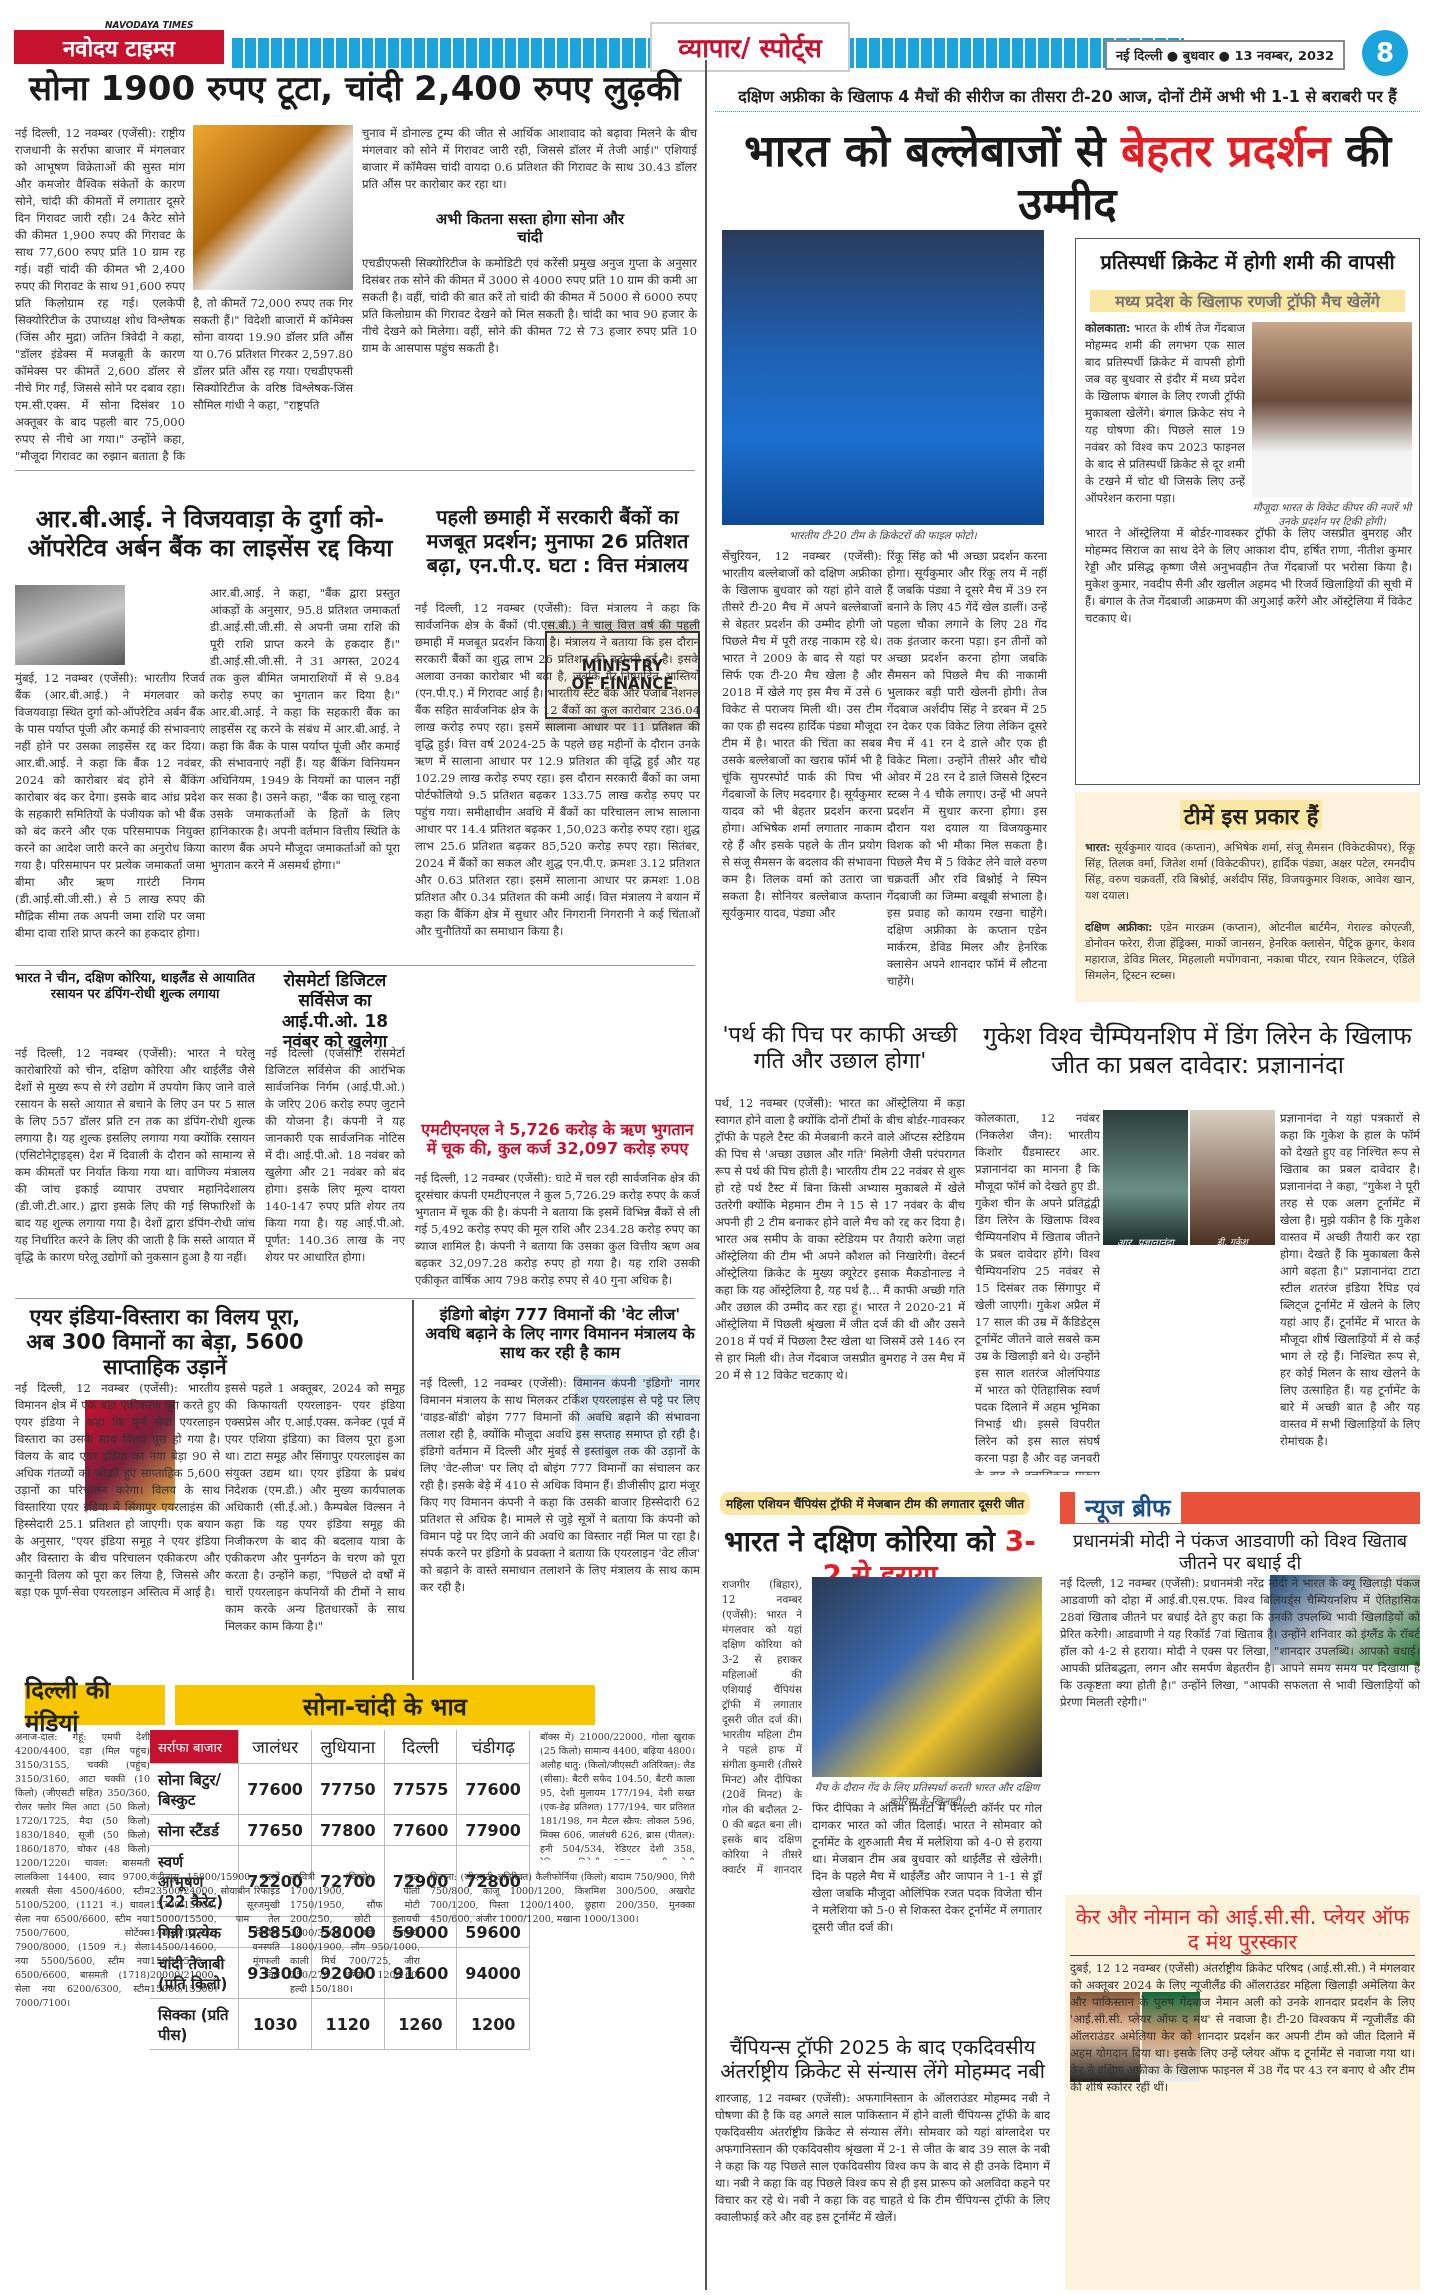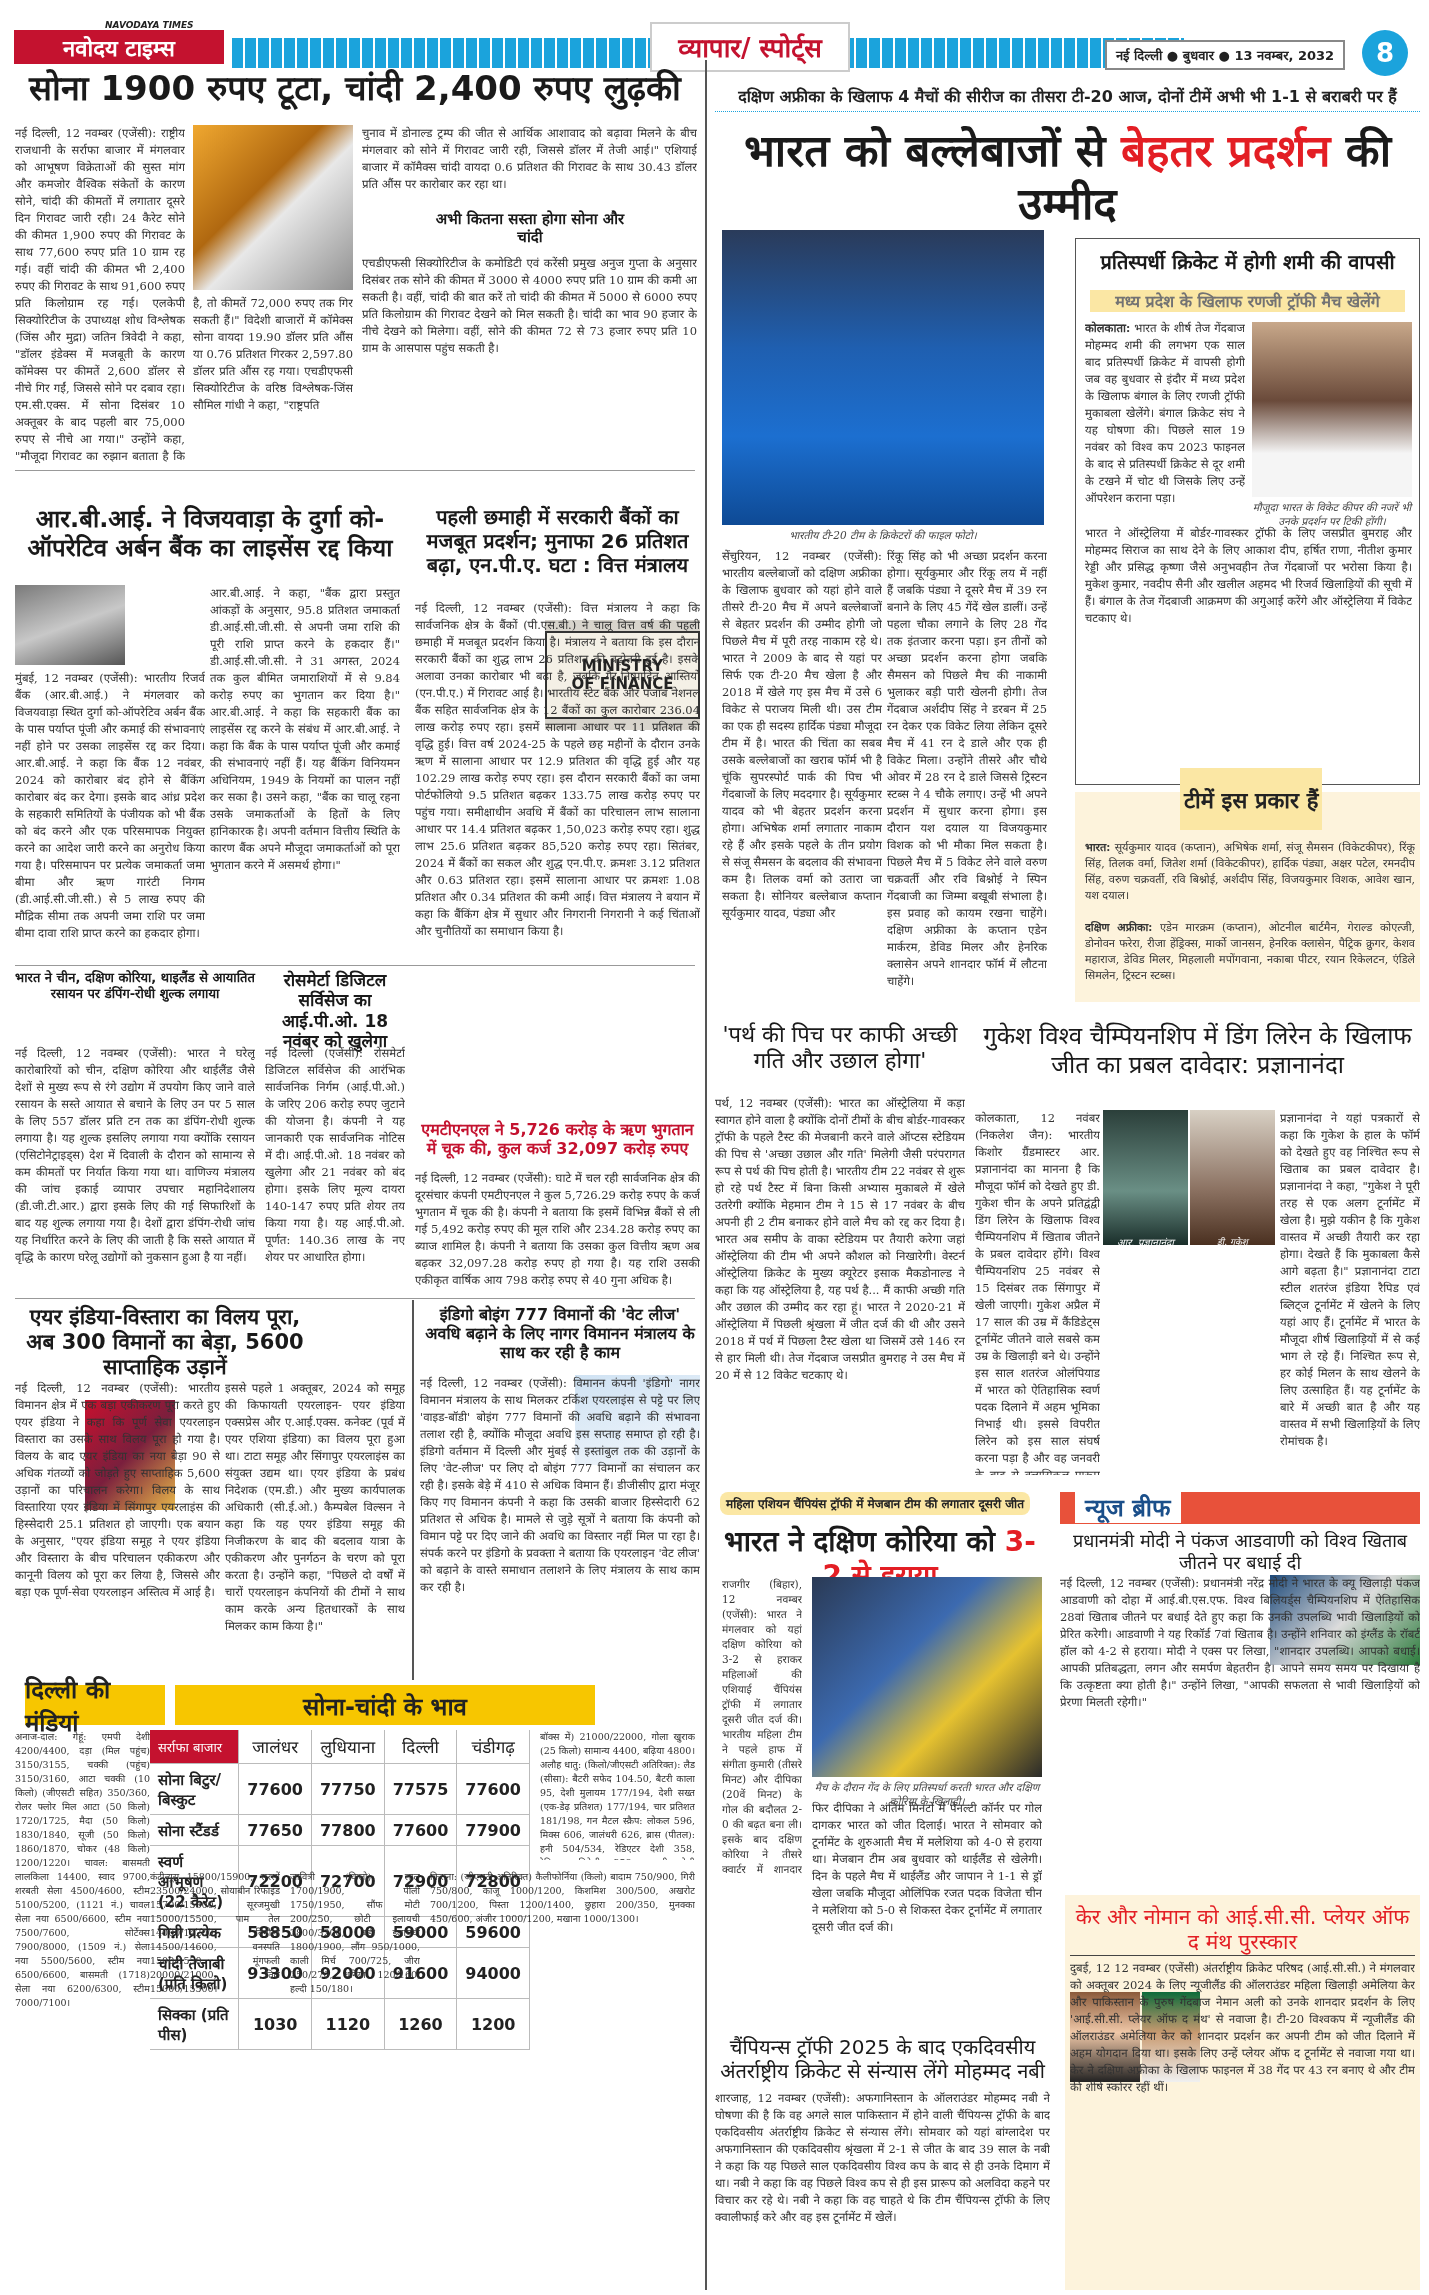--- a/index.html
+++ b/index.html
@@ -157,21 +157,21 @@
 
 <div class="abs" style="left:1075px;top:238px;width:345px;height:547px;border:1.5px solid #555;"></div>
 <div class="head abs" style="left:1080px;top:250px;width:335px;font-size:20px;">प्रतिस्पर्धी क्रिकेट में होगी शमी की वापसी</div>
 <div class="abs" style="left:1090px;top:290px;width:315px;background:#fbe7a4;font-size:16px;font-weight:bold;text-align:center;color:#737373;">मध्य प्रदेश के खिलाफ रणजी ट्रॉफी मैच खेलेंगे</div>
 <div class="txt abs" style="left:1085px;top:320px;width:160px;height:200px;"><b>कोलकाता:</b> <span>भारत के शीर्ष तेज गेंदबाज मोहम्मद शमी की लगभग एक साल बाद प्रतिस्पर्धी क्रिकेट में वापसी होगी जब वह बुधवार से इंदौर में मध्य प्रदेश के खिलाफ बंगाल के लिए रणजी ट्रॉफी मुकाबला खेलेंगे। बंगाल क्रिकेट संघ ने यह घोषणा की। पिछले साल 19 नवंबर को विश्व कप 2023 फाइनल के बाद से प्रतिस्पर्धी क्रिकेट से दूर शमी के टखने में चोट थी जिसके लिए उन्हें ऑपरेशन कराना पड़ा।</span></div>
 <div class="img" style="left:1252px;top:322px;width:160px;height:175px;background:linear-gradient(180deg,#c8a88a 0%,#6a4a3a 45%,#f5f5f5 75%);"></div>
 <div class="cap abs" style="left:1252px;top:500px;width:160px;">मौजूदा भारत के विकेट कीपर की नजरें भी उनके प्रदर्शन पर टिकी होंगी।</div>
 <div class="txt abs" style="left:1085px;top:525px;width:327px;height:255px;">भारत ने ऑस्ट्रेलिया में बोर्डर-गावस्कर ट्रॉफी के लिए जसप्रीत बुमराह और मोहम्मद सिराज का साथ देने के लिए आकाश दीप, हर्षित राणा, नीतीश कुमार रेड्डी और प्रसिद्ध कृष्णा जैसे अनुभवहीन तेज गेंदबाजों पर भरोसा किया है। मुकेश कुमार, नवदीप सैनी और खलील अहमद भी रिजर्व खिलाड़ियों की सूची में हैं। बंगाल के तेज गेंदबाजी आक्रमण की अगुआई करेंगे और ऑस्ट्रेलिया में विकेट चटकाए थे।</div>
 
 <div class="abs" style="left:1075px;top:792px;width:345px;height:210px;background:#fdf3dc;"></div>
-<div class="abs" style="left:1180px;top:768px;font-size:22px;font-weight:bold;background:#fbe7a4;padding:16px 4px;color:#222;">टीमें इस प्रकार हैं</div>
+<div class="abs" style="left:1180px;top:800px;font-size:22px;font-weight:bold;background:#fbe7a4;padding:0 4px;color:#222;">टीमें इस प्रकार हैं</div>
 <div class="txt abs" style="left:1085px;top:840px;width:330px;height:80px;font-size:11px;line-height:16px;"><b>भारत:</b> <span>सूर्यकुमार यादव (कप्तान), अभिषेक शर्मा, संजू सैमसन (विकेटकीपर), रिंकू सिंह, तिलक वर्मा, जितेश शर्मा (विकेटकीपर), हार्दिक पंड्या, अक्षर पटेल, रमनदीप सिंह, वरुण चक्रवर्ती, रवि बिश्नोई, अर्शदीप सिंह, विजयकुमार विशक, आवेश खान, यश दयाल।</span></div>
 <div class="txt abs" style="left:1085px;top:920px;width:330px;height:80px;font-size:11px;line-height:16px;"><b>दक्षिण अफ्रीका:</b> <span>एडेन मारक्रम (कप्तान), ओटनील बार्टमैन, गेराल्ड कोएत्जी, डोनोवन फरेरा, रीजा हेंड्रिक्स, मार्को जानसन, हेनरिक क्लासेन, पैट्रिक क्रुगर, केशव महाराज, डेविड मिलर, मिहलाली मपोंगवाना, नकाबा पीटर, रयान रिकेलटन, एंडिले सिमलेन, ट्रिस्टन स्टब्स।</span></div>
 
 <div class="head abs" style="left:715px;top:1022px;width:250px;font-size:22px;font-weight:normal;">'पर्थ की पिच पर काफी अच्छी गति और उछाल होगा'</div>
 <div class="txt abs" style="left:715px;top:1095px;width:250px;height:380px;">पर्थ, 12 नवम्बर (एजेंसी): भारत का ऑस्ट्रेलिया में कड़ा स्वागत होने वाला है क्योंकि दोनों टीमों के बीच बोर्डर-गावस्कर ट्रॉफी के पहले टैस्ट की मेजबानी करने वाले ऑप्टस स्टेडियम की पिच से 'अच्छा उछाल और गति' मिलेगी जैसी परंपरागत रूप से पर्थ की पिच होती है। भारतीय टीम 22 नवंबर से शुरू हो रहे पर्थ टैस्ट में बिना किसी अभ्यास मुकाबले में खेले उतरेगी क्योंकि मेहमान टीम ने 15 से 17 नवंबर के बीच अपनी ही 2 टीम बनाकर होने वाले मैच को रद्द कर दिया है। भारत अब समीप के वाका स्टेडियम पर तैयारी करेगा जहां ऑस्ट्रेलिया की टीम भी अपने कौशल को निखारेगी। वेस्टर्न ऑस्ट्रेलिया क्रिकेट के मुख्य क्यूरेटर इसाक मैकडोनाल्ड ने कहा कि यह ऑस्ट्रेलिया है, यह पर्थ है... मैं काफी अच्छी गति और उछाल की उम्मीद कर रहा हूं। भारत ने 2020-21 में ऑस्ट्रेलिया में पिछली श्रृंखला में जीत दर्ज की थी और उसने 2018 में पर्थ में पिछला टैस्ट खेला था जिसमें उसे 146 रन से हार मिली थी। तेज गेंदबाज जसप्रीत बुमराह ने उस मैच में 20 में से 12 विकेट चटकाए थे।</div>
 
 <div class="head abs" style="left:975px;top:1022px;width:445px;font-size:24px;font-weight:normal;">गुकेश विश्व चैम्पियनशिप में डिंग लिरेन के खिलाफ जीत का प्रबल दावेदार: प्रज्ञानानंदा</div>
 <div class="txt abs" style="left:975px;top:1110px;width:125px;height:365px;">कोलकाता, 12 नवंबर (निकलेश जैन): भारतीय किशोर ग्रैंडमास्टर आर. प्रज्ञानानंदा का मानना है कि मौजूदा फॉर्म को देखते हुए डी. गुकेश चीन के अपने प्रतिद्वंद्वी डिंग लिरेन के खिलाफ विश्व चैम्पियनशिप में खिताब जीतने के प्रबल दावेदार होंगे। विश्व चैम्पियनशिप 25 नवंबर से 15 दिसंबर तक सिंगापुर में खेली जाएगी। गुकेश अप्रैल में 17 साल की उम्र में कैंडिडेट्स टूर्नामेंट जीतने वाले सबसे कम उम्र के खिलाड़ी बने थे। उन्होंने इस साल शतरंज ओलंपियाड में भारत को ऐतिहासिक स्वर्ण पदक दिलाने में अहम भूमिका निभाई थी। इससे विपरीत लिरेन को इस साल संघर्ष करना पड़ा है और वह जनवरी के बाद से क्लासिकल प्रारूप में एक भी जीत हासिल नहीं कर पाए हैं।</div>
 <div class="img" style="left:1103px;top:1110px;width:85px;height:135px;background:linear-gradient(180deg,#2b3f3a,#6a8f85 60%,#1a2e2a);"></div>
 <div class="cap abs" style="left:1103px;top:1235px;width:85px;color:#fff;font-size:10px;">आर. प्रज्ञानानंदा</div>

